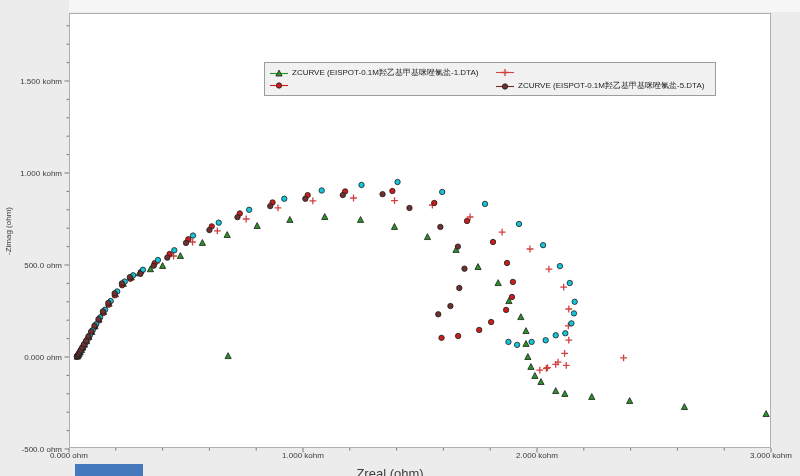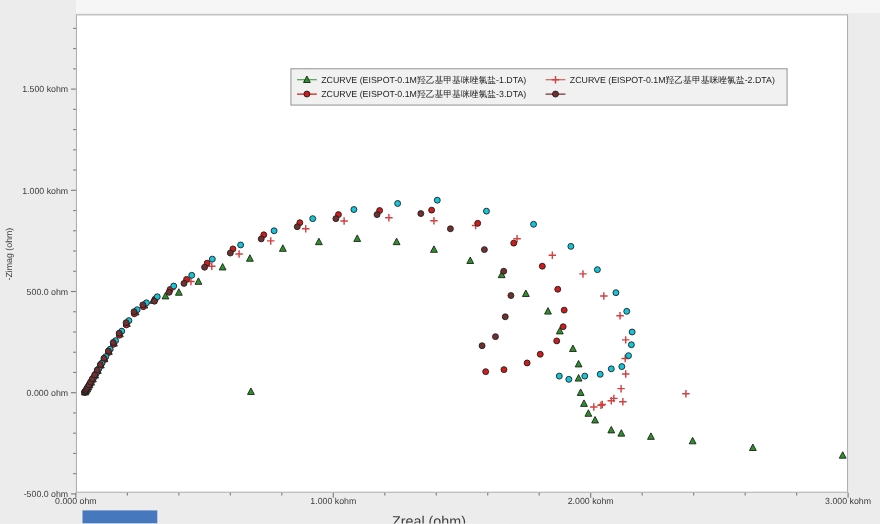--- a/index.html
+++ b/index.html
@@ -10,21 +10,21 @@
     background:#ffffff;border:1px solid #b0b0b0;box-sizing:border-box;}
   #plot-svg{position:absolute;left:0;top:0;width:800px;height:476px;}
   .y-title{position:absolute;left:8px;top:231px;transform:translate(-50%,-50%) rotate(-90deg);
     white-space:nowrap;font-size:8px;color:#3c3c3c;}
   .x-title{position:absolute;left:390px;top:466px;transform:translateX(-50%);
     white-space:nowrap;font-size:13px;color:#3c3c3c;}
   .legend{position:absolute;left:264px;top:62px;width:452px;background:#f1f1f1;
     border:1px solid #9d9d9d;box-sizing:border-box;padding:3px 4px;
     display:grid;grid-template-columns:226px auto;grid-auto-rows:13px;
     font-size:8px;color:#222;align-items:center;}
-  .legend-item{display:flex;align-items:center;gap:3px;white-space:nowrap;overflow:hidden;}
+  .legend-item{display:flex;align-items:flex-end;gap:3px;white-space:nowrap;overflow:hidden;}
   .legend-marker{width:20px;height:9px;flex:0 0 20px;}
   .status-bar-item{position:absolute;left:75px;top:464px;width:68px;height:12px;background:#4678bd;}
 </style>
 </head>
 <body>
 
 <div id="stage">
 
   <div class="top-strip"></div>
 
@@ -311,32 +311,31 @@
           <line x1="1" y1="4.5" x2="19" y2="4.5" stroke="#2a9327" stroke-width="1.1"></line>
           <path d="M 10 1.1 L 13.1 7 L 6.9 7 Z" fill="#2a9327" stroke="#1d1d1d" stroke-width="0.8"></path>
         </svg>
       <span>ZCURVE (EISPOT-0.1M羟乙基甲基咪唑氯盐-1.DTA)</span>
     </div>
     <div class="legend-item">
       <svg class="legend-marker">
           <line x1="1" y1="4.5" x2="19" y2="4.5" stroke="#d24040" stroke-width="1.1"></line>
           <path d="M 6.6 4.5 H 13.4 M 10 1.1 V 7.9" fill="none" stroke="#d24040" stroke-width="1.3"></path>
         </svg>
-      <span>ZCURVE (EISPOT-0.1M羟乙基甲基咪唑氯盐-2.DTA)</span>
     </div>
     <div class="legend-item">
       <svg class="legend-marker">
           <line x1="1" y1="4.5" x2="19" y2="4.5" stroke="#cc1c1c" stroke-width="1.1"></line>
           <circle cx="10" cy="4.5" r="2.7" fill="#cc1c1c" stroke="#1d1d1d" stroke-width="0.8"></circle>
         </svg>
-      <span>ZCURVE (EISPOT-0.1M羟乙基甲基咪唑氯盐-3.DTA)</span>
     </div>
     <div class="legend-item">
       <svg class="legend-marker">
           <line x1="1" y1="4.5" x2="19" y2="4.5" stroke="#713030" stroke-width="1.1"></line>
           <circle cx="10" cy="4.5" r="2.7" fill="#713030" stroke="#1d1d1d" stroke-width="0.8"></circle>
         </svg>
+      <span>ZCURVE (EISPOT-0.1M羟乙基甲基咪唑氯盐-5.DTA)</span>
     </div>
   </div>
 
   <div class="status-bar-item"></div>
 
 </div>
 
 </body></html>

